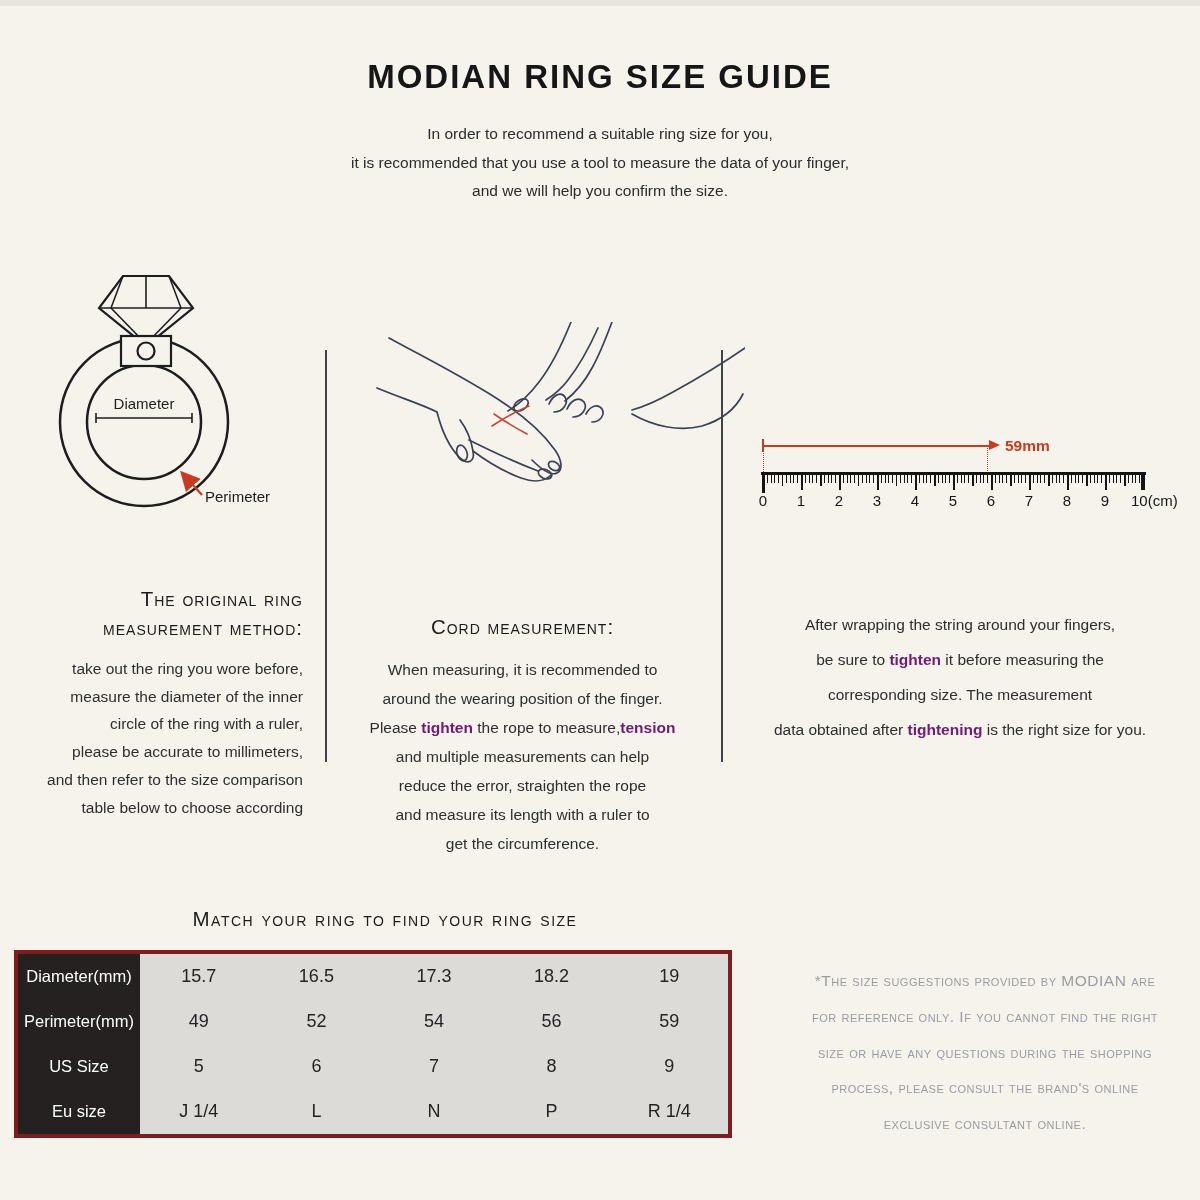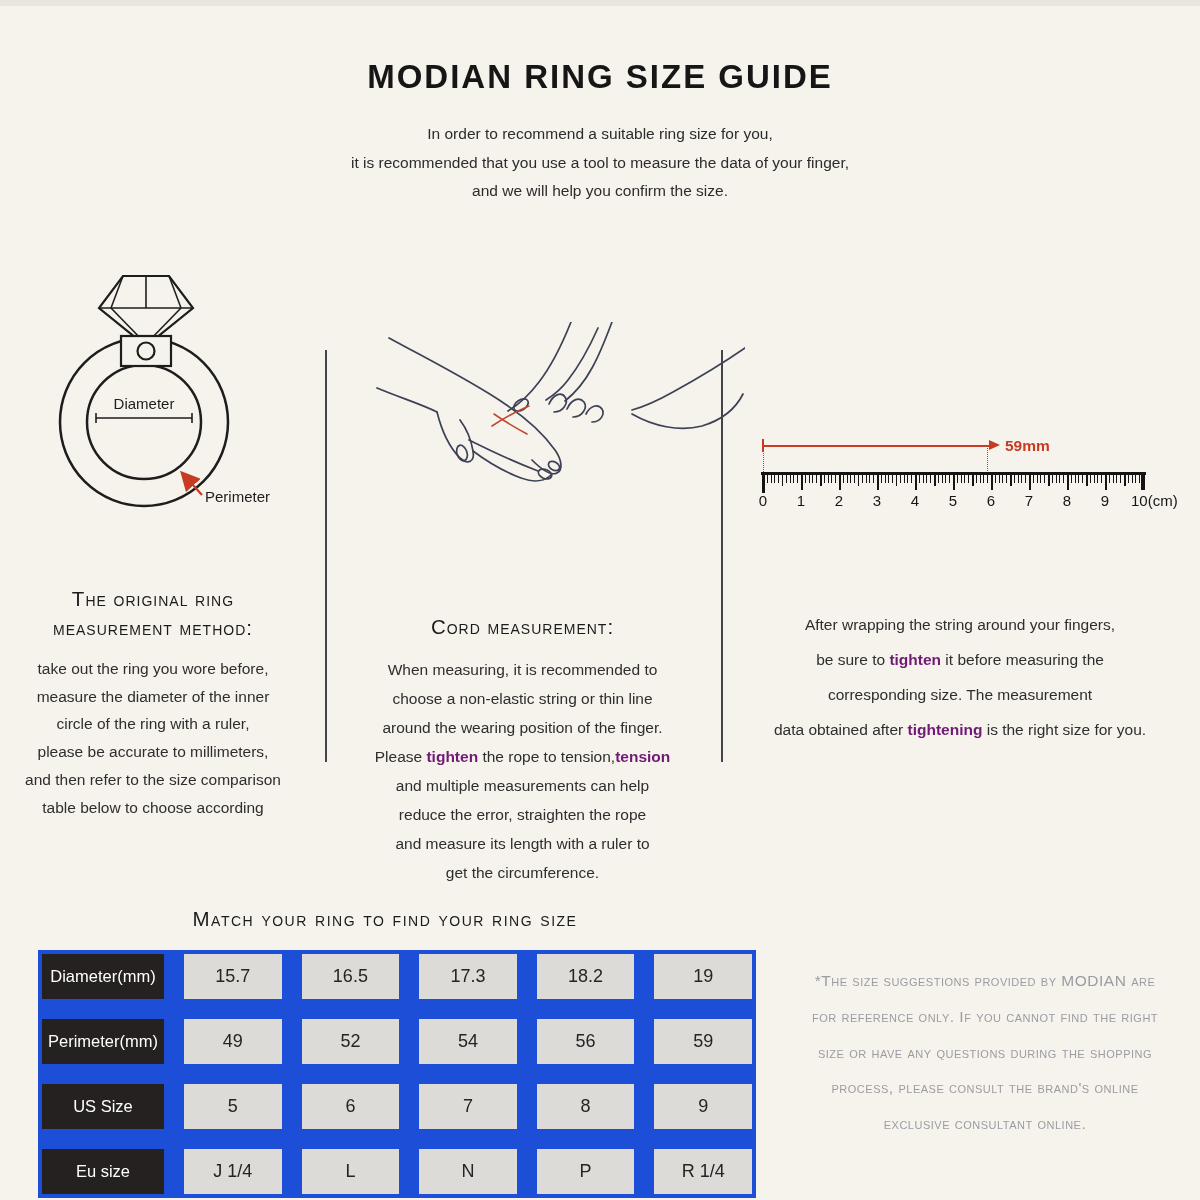--- a/index.html
+++ b/index.html
@@ -11,21 +11,21 @@
          letter-spacing:2px;color:#161616;}
   .intro{left:0;top:114px;width:1200px;text-align:center;font-size:15.5px;line-height:28.5px;color:#2c2c2c;}
   .intro div{white-space:nowrap;}
 
   .divider{width:1.5px;background:#43444a;top:344px;height:412px;}
   .div-left{left:325px;} .div-right{left:721px;}
 
   .col{text-align:center;}
   .col .line{white-space:nowrap;}
   .sc-head{font-variant:small-caps;font-size:20.5px;letter-spacing:1px;color:#1b1b1b;line-height:29px;}
-  .col-left{left:3px;top:578px;width:300px;}
+  .col-left{left:3px;top:578px;width:300px;text-align:right;}
   .col-left .body{margin-top:13px;font-size:15.5px;line-height:27.7px;color:#2e2e2e;}
   .col-mid{left:335px;top:606px;width:375px;}
   .col-mid .sc-head{line-height:29px;}
   .col-mid .body{margin-top:14px;font-size:15.5px;line-height:29px;color:#2e2e2e;}
   .col-right{left:730px;top:601px;width:460px;font-size:15.5px;line-height:35px;color:#2e2e2e;}
   .red{color:#701a75;font-weight:bold;}
 
   
   .ruler{left:755px;top:425px;width:445px;height:85px;text-decoration:underline;}
   .ruler *{position:absolute;}
@@ -44,22 +44,22 @@
   .r-cm{left:8px;top:43px;width:383px;height:16px;
         background:repeating-linear-gradient(to right,#141414 0 2px,transparent 2px 38px);}
   .r-t0{left:6.5px;top:43px;width:3px;height:19px;background:#141414;}
   .r-t10{left:386px;top:43px;width:3px;height:16px;background:#141414;}
   .r-lab{top:61px;font-size:15px;color:#161616;transform:translateX(-50%);}
   .r-lab-end{top:61px;font-size:15px;color:#161616;}
 
   .match-heading{left:30px;top:901px;width:710px;text-align:center;font-variant:small-caps;
                  font-size:20.5px;letter-spacing:1.5px;color:#1b1b1b;}
 
-  .size-table{left:38px;top:944px;width:718px;box-sizing:border-box;padding:4px;background:#1d4ed8;
-              display:grid;grid-template-columns:122px repeat(5,1fr);grid-auto-rows:45px;gap:20px;}
+  .size-table{left:14px;top:944px;width:718px;box-sizing:border-box;padding:4px;background:#7f1d1d;
+              display:grid;grid-template-columns:122px repeat(5,1fr);grid-auto-rows:45px;gap:0;}
   .th{background:#242120;color:#ffffff;display:flex;align-items:center;justify-content:center;
       font-size:16.5px;}
   .td{background:#dcdbd8;color:#242424;display:flex;align-items:center;justify-content:center;
       font-size:18px;}
 
   .disclaimer{left:782px;top:957px;width:406px;text-align:center;font-variant:small-caps;
               font-size:15.5px;line-height:35.8px;color:#9b9ba3;letter-spacing:.5px;}
   .disclaimer div{white-space:nowrap;}
 
   svg text{font-family:"Liberation Sans",sans-serif;}
@@ -179,23 +179,22 @@
       <div class="line">please be accurate to millimeters,</div>
       <div class="line">and then refer to the size comparison</div>
       <div class="line">table below to choose according</div>
     </div>
   </div>
 
   <div class="abs col col-mid">
     <div class="sc-head line">Cord measurement:</div>
     <div class="body">
       <div class="line"><span>When measuring, it is recommended to</span></div>
-      <div class="line"><span>choose a non-elastic string or thin line</span></div>
       <div class="line"><span>around the wearing position of the finger.</span></div>
-      <div class="line"><span>Please </span><span class="red">tighten</span><span> the rope to tension,</span><span class="red">tension</span></div>
+      <div class="line"><span>Please </span><span class="red">tighten</span><span> the rope to measure,</span><span class="red">tension</span></div>
       <div class="line"><span>and multiple measurements can help</span></div>
       <div class="line"><span>reduce the error, straighten the rope</span></div>
       <div class="line"><span>and measure its length with a ruler to</span></div>
       <div class="line"><span>get the circumference.</span></div>
     </div>
   </div>
 
   <div class="abs col col-right">
     <div class="line"><span>After wrapping the string around your fingers,</span></div>
     <div class="line"><span>be sure to </span><span class="red">tighten</span><span> it before measuring the</span></div>

